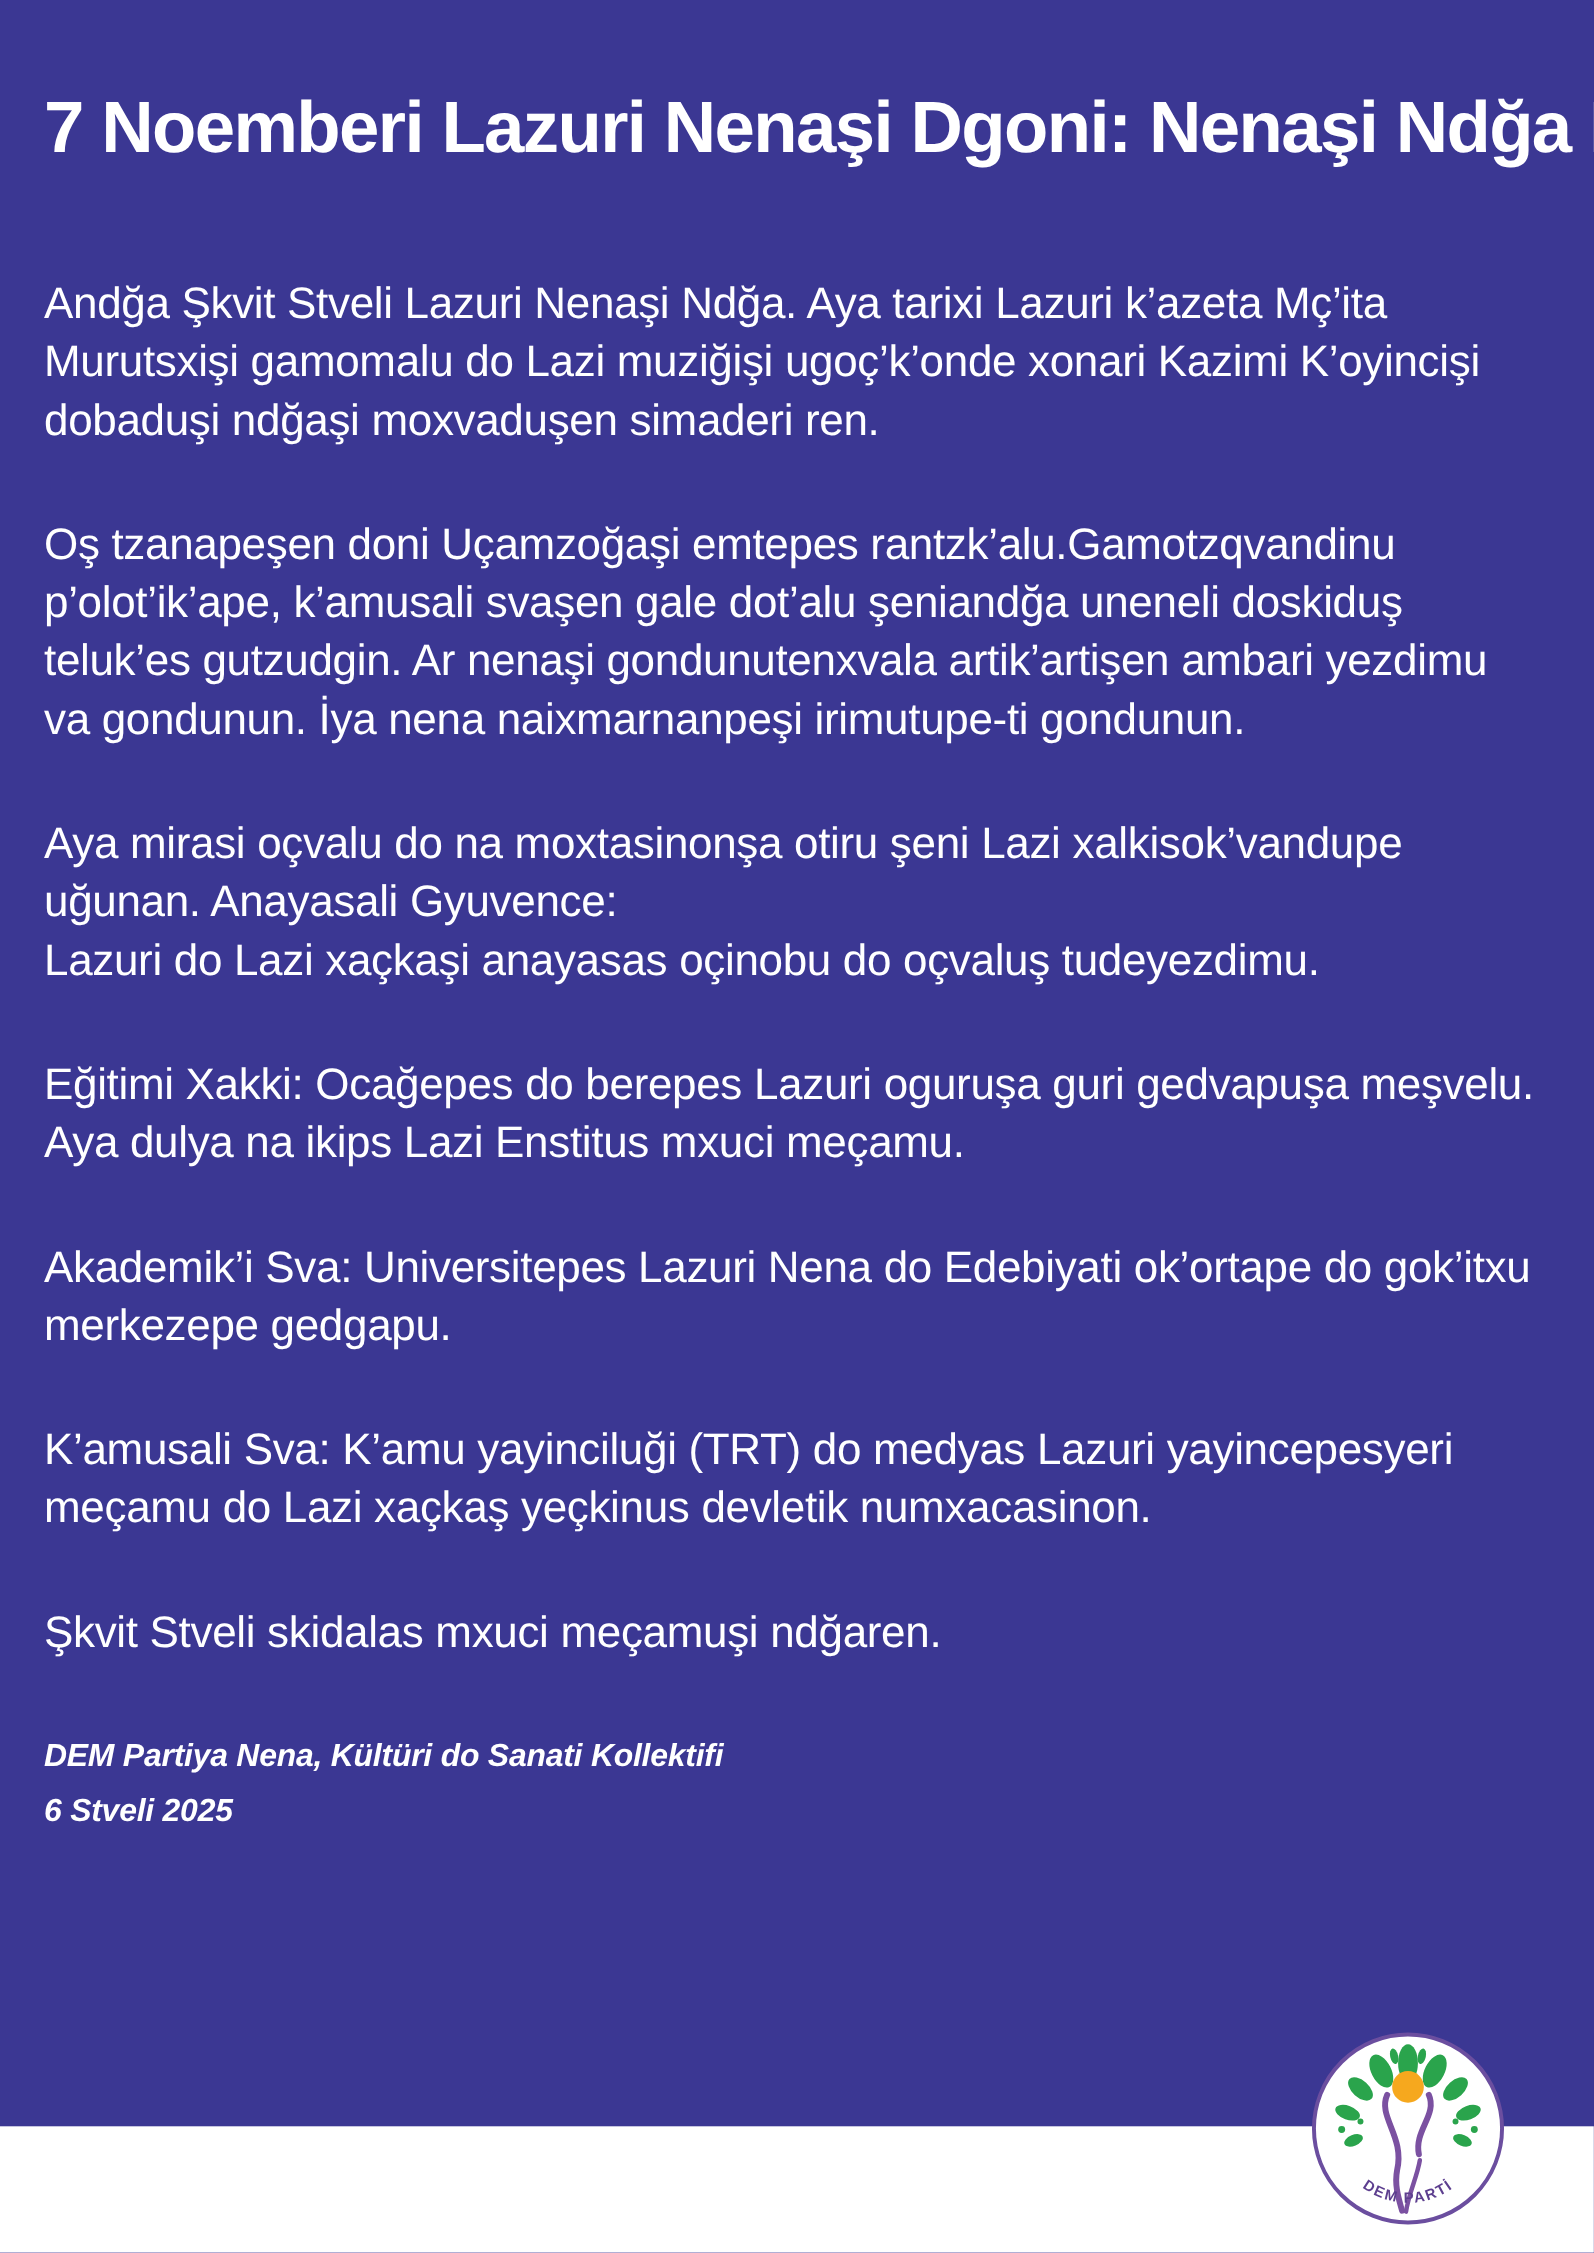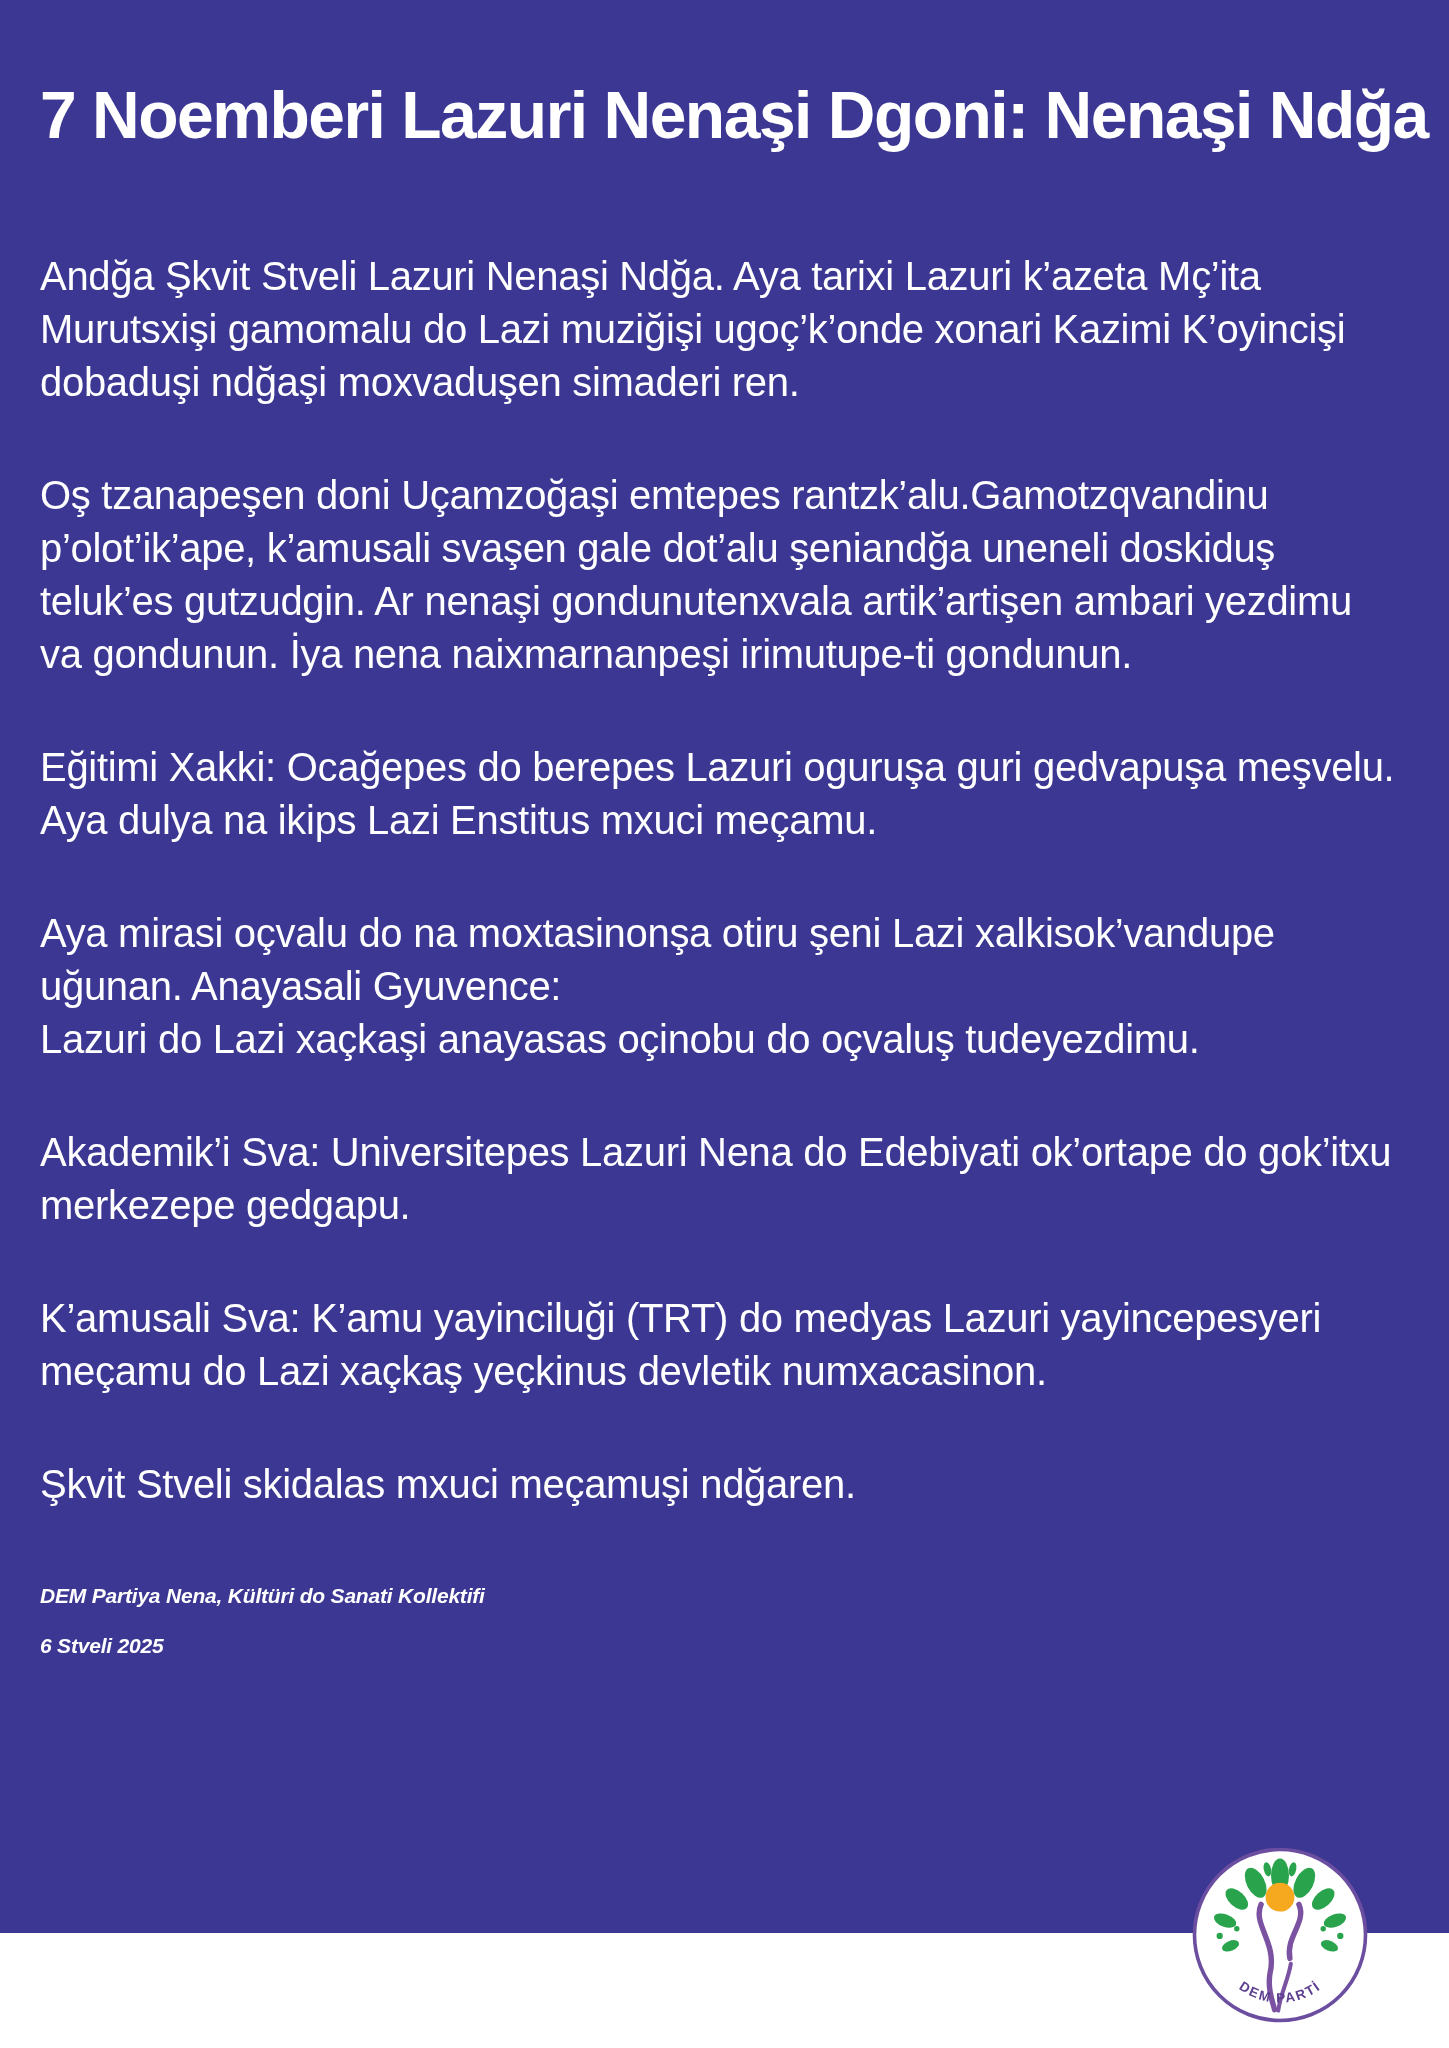--- a/index.html
+++ b/index.html
@@ -35,21 +35,21 @@
   }
   .para{
     font-size:40px;
     letter-spacing:-0.3px;
     line-height:53px;
     margin:0 0 60px 0;
     white-space:pre-line;
   }
   .signature{
     margin-top:12px;
-    font-size:21px;
+    font-size:29px;
     font-weight:bold;
     font-style:italic;
     line-height:50px;
     letter-spacing:-0.2px;
   }
   .footer-strip{
     position:absolute;
     left:0;bottom:0;
     width:100%;height:115px;
     background:var(--footer-bg);
@@ -75,25 +75,25 @@
 <div class="content">
   <h1 class="page-title">7 Noemberi Lazuri Nenaşi Dgoni: Nenaşi Ndğa Moxvamu</h1>
 
   <p class="para">Andğa Şkvit Stveli Lazuri Nenaşi Ndğa. Aya tarixi Lazuri k’azeta Mç’ita
 Murutsxişi gamomalu do Lazi muziğişi ugoç’k’onde xonari Kazimi K’oyincişi
 dobaduşi ndğaşi moxvaduşen simaderi ren.</p>
   <p class="para">Oş tzanapeşen doni Uçamzoğaşi emtepes rantzk’alu.Gamotzqvandinu
 p’olot’ik’ape, k’amusali svaşen gale dot’alu şeniandğa uneneli doskiduş
 teluk’es gutzudgin. Ar nenaşi gondunutenxvala artik’artişen ambari yezdimu
 va gondunun. İya nena naixmarnanpeşi irimutupe-ti gondunun.</p>
-  <p class="para">Eğitimi Xakki: Ocağepes do berepes Lazuri oguruşa guri gedvapuşa meşvelu.
-Aya dulya na ikips Lazi Enstitus mxuci meçamu.</p>
   <p class="para">Aya mirasi oçvalu do na moxtasinonşa otiru şeni Lazi xalkisok’vandupe
 uğunan. Anayasali Gyuvence:
 Lazuri do Lazi xaçkaşi anayasas oçinobu do oçvaluş tudeyezdimu.</p>
+  <p class="para">Eğitimi Xakki: Ocağepes do berepes Lazuri oguruşa guri gedvapuşa meşvelu.
+Aya dulya na ikips Lazi Enstitus mxuci meçamu.</p>
   <p class="para">Akademik’i Sva: Universitepes Lazuri Nena do Edebiyati ok’ortape do gok’itxu
 merkezepe gedgapu.</p>
   <p class="para">K’amusali Sva: K’amu yayinciluği (TRT) do medyas Lazuri yayincepesyeri
 meçamu do Lazi xaçkaş yeçkinus devletik numxacasinon.</p>
   <p class="para">Şkvit Stveli skidalas mxuci meçamuşi ndğaren.</p>
 
   <div class="signature">
     <div>DEM Partiya Nena, Kültüri do Sanati Kollektifi</div>
     <div>6 Stveli 2025</div>
   </div>

